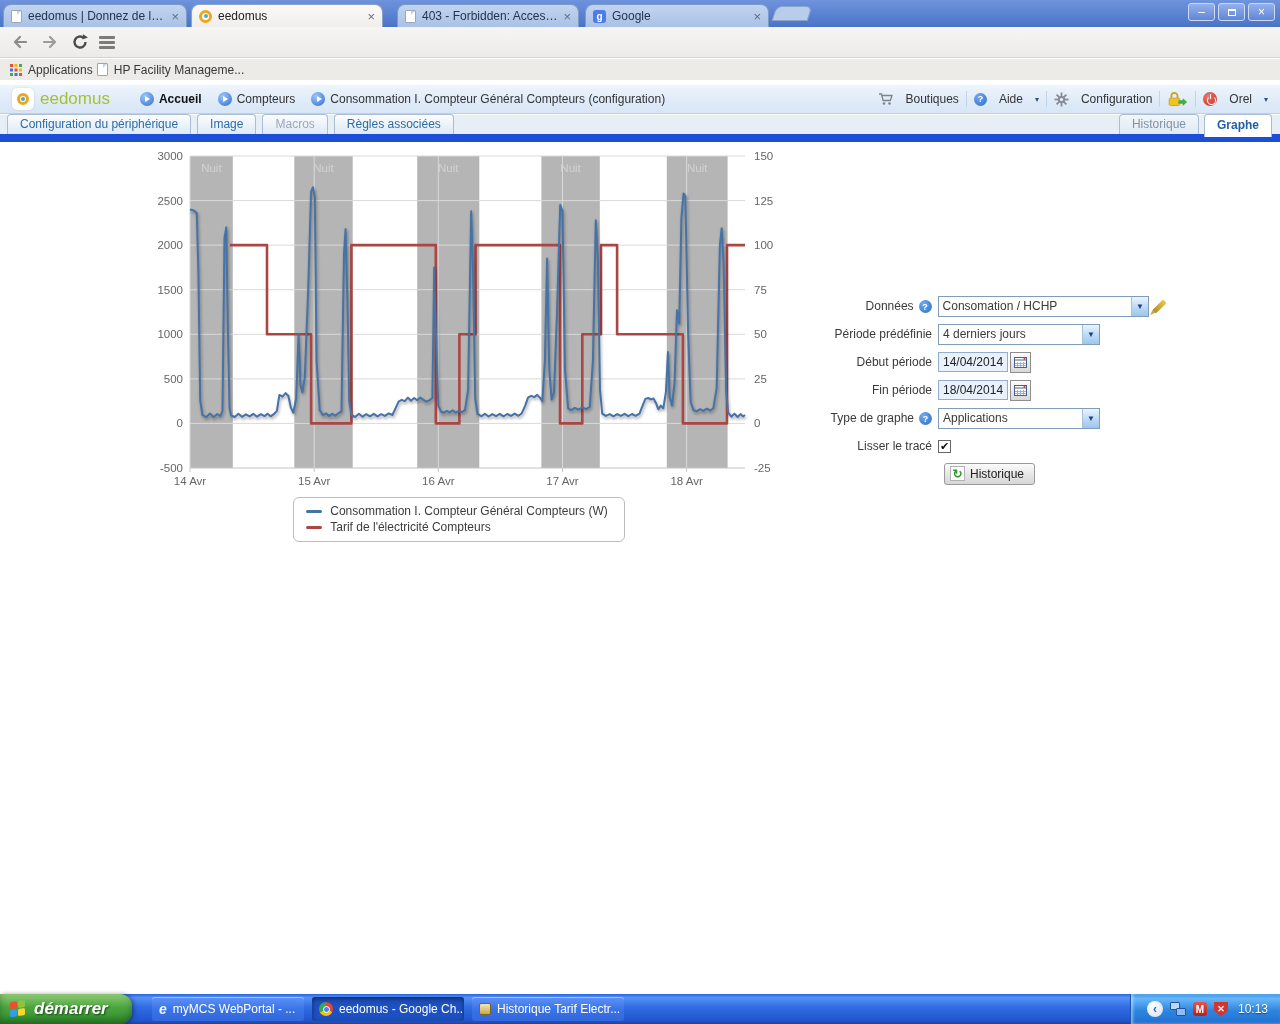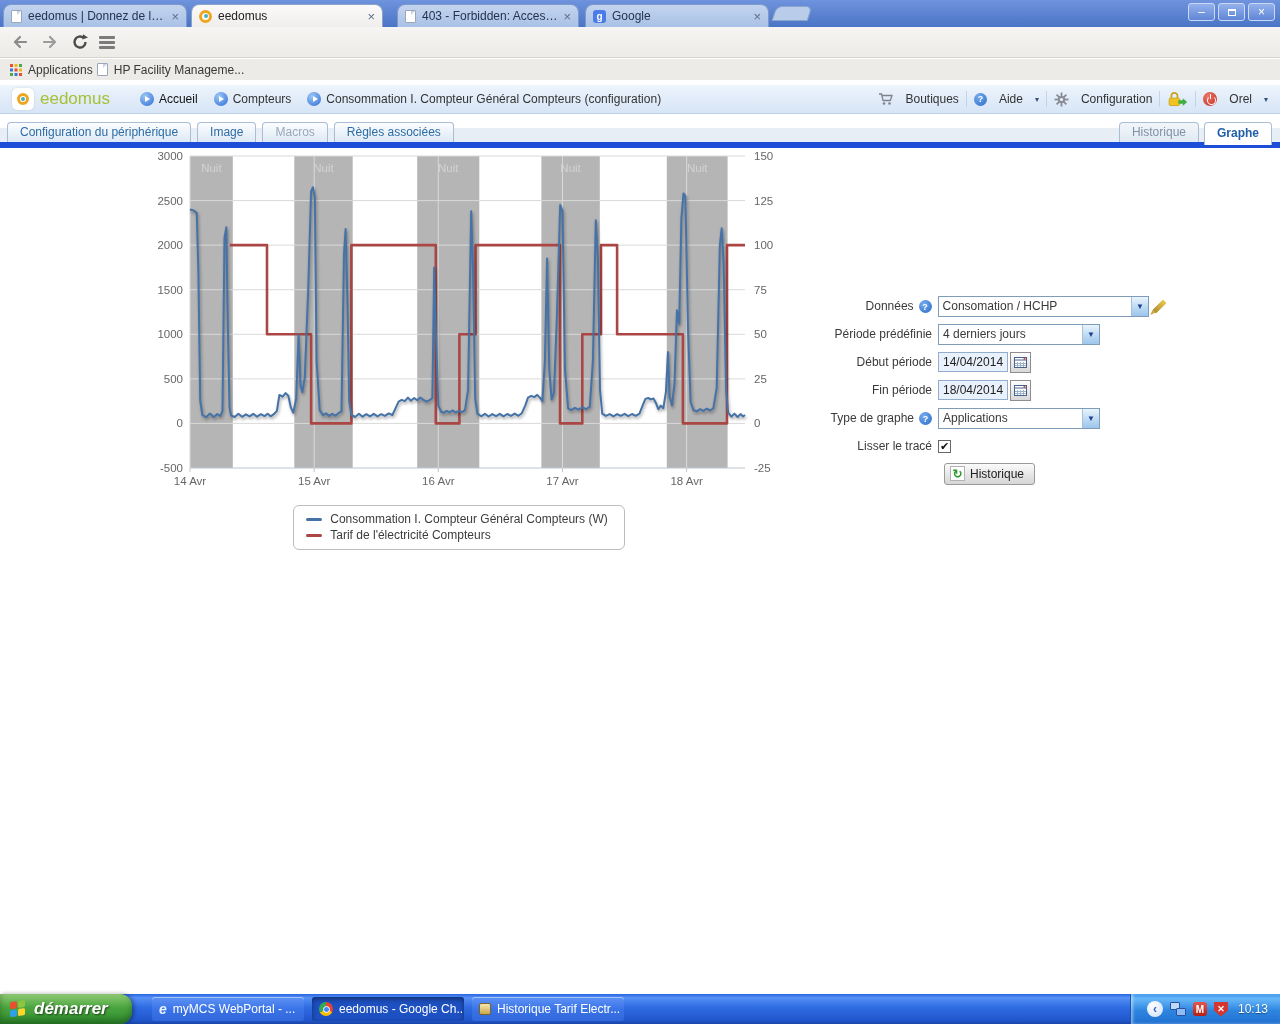--- a/index.html
+++ b/index.html
@@ -36,43 +36,43 @@
   .bm{display:flex;align-items:center;gap:6px}
 
   
   .page{position:absolute;top:80px;left:0;width:100%;height:914px;background:#fff}
   .ee-header{position:absolute;top:4px;left:0;width:100%;height:30px;background:linear-gradient(#edf4fc,#d7e5f6);border-top:1px solid #fff;border-bottom:1px solid #bdd0e6;display:flex;align-items:center;padding:0 12px;font-size:12px;color:#333}
   .ee-logo{width:22px;height:22px;background:#fff;border-radius:5px;display:flex;align-items:center;justify-content:center;box-shadow:0 0 2px rgba(0,0,0,.15)}
   .ee-logo .ring{width:12px;height:12px;border:3px solid #f0a51f;border-radius:50%;display:flex;align-items:center;justify-content:center}
   .ee-logo .ring i{width:2px;height:2px;border:2px solid #45aebc;border-radius:50%;display:block}
   .brand{font-size:17px;color:#a6c135;margin:0 30px 0 6px}
   .crumb{display:flex;align-items:center;gap:5px;margin-right:16px}
-  .crumb.bold{font-weight:normal;color:#111}
+  .crumb.bold{font-weight:bold;color:#111}
   .crumb-ico{width:14px;height:14px;border-radius:50%;background:radial-gradient(circle at 35% 30%,#9cc6f7,#2e6ed2);display:flex;align-items:center;justify-content:center;flex:none}
   .crumb-ico i{width:0;height:0;border-left:5px solid #fff;border-top:3px solid transparent;border-bottom:3px solid transparent;margin-left:2px}
   .ee-menu{margin-left:auto;display:flex;align-items:center;gap:7px;color:#333}
   .vdiv{width:1px;height:16px;background:#c2d4e8}
   .mi{display:flex;align-items:center;gap:12px}
   .help-ico{width:13px;height:13px;border-radius:50%;background:radial-gradient(circle at 35% 30%,#74aaef,#2b6cc6);color:#fff;font-size:9px;font-weight:bold;display:flex;align-items:center;justify-content:center}
   .caret{font-size:8px;color:#35507a}
   .power-ico{width:14px;height:14px;border-radius:50%;background:radial-gradient(circle at 35% 30%,#ef7468,#c22d20);position:relative}
   .power-ico::before{content:"";position:absolute;left:3.5px;top:4px;width:7px;height:7px;border:1.5px solid #fff;border-radius:50%;border-top-color:transparent}
   .power-ico::after{content:"";position:absolute;left:6.2px;top:1.5px;width:1.6px;height:5px;background:#fff}
 
-  .ee-subnav{position:absolute;top:48px;left:0;width:100%;height:20px;background:#e8eef6;border-bottom:6px solid #1d4ed8}
+  .ee-subnav{position:absolute;top:35px;left:0;width:100%;height:27px;background:#e8eef6;border-bottom:8px solid #1d4ed8}
   .nav-left{position:absolute;left:7px;bottom:0;display:flex;gap:6px;align-items:flex-end}
   .nav-right{position:absolute;right:8px;bottom:0;display:flex;gap:5px;align-items:flex-end}
   .nav-tab{height:20px;line-height:19px;padding:0 12px;font-size:12px;color:#2d6ca5;background:linear-gradient(#fcfdff,#dde9f4);border:1px solid #a9bdd4;border-bottom:none;border-radius:4px 4px 0 0;white-space:nowrap}
   .nav-tab.disabled{color:#9aa8ba}
   .nav-tab.dim{color:#7e92a8;background:linear-gradient(#f2f6fa,#e0e9f2)}
   .nav-tab.active{height:23px;line-height:21px;margin-bottom:-3px;background:#fff;font-weight:bold;color:#1f5fa8;z-index:2;position:relative}
 
   
   .chart-area{position:absolute;left:138px;top:66px;width:642px}
-  .legend{margin:10px auto 0;width:max-content;padding:5px 16px 6px 12px;border:1px solid #bcbcbc;border-radius:6px;background:#fff;font-size:12px;color:#3c3c3c}
+  .legend{margin:2px auto 0;width:max-content;padding:5px 16px 6px 12px;border:1px solid #bcbcbc;border-radius:6px;background:#fff;font-size:12px;color:#3c3c3c}
   .legend-row{display:flex;align-items:center;gap:8px;line-height:16px}
   .legend-swatch{width:16px;height:3px;border-radius:2px;flex:none}
 
   
   .form-panel{position:absolute;left:782px;top:212px;width:380px;font-size:12px;color:#3a3a3a}
   .form-row{display:flex;align-items:center;height:28px}
   .form-label{width:156px;display:flex;justify-content:flex-end;align-items:flex-end;gap:5px;padding-right:6px;white-space:nowrap}
   .ee-select{display:flex;align-items:stretch;border:1px solid #7f9db9;background:#fff;height:21px}
   .ee-select .val{flex:1;padding:2px 4px 0;white-space:nowrap;overflow:hidden}
   .ee-select .arrow{width:17px;background:linear-gradient(#e9f4fe,#bcd9f2 55%,#9dc6ec);border-left:1px solid #a5c2dd;display:flex;align-items:center;justify-content:center;color:#1c3f90;font-size:8px}

